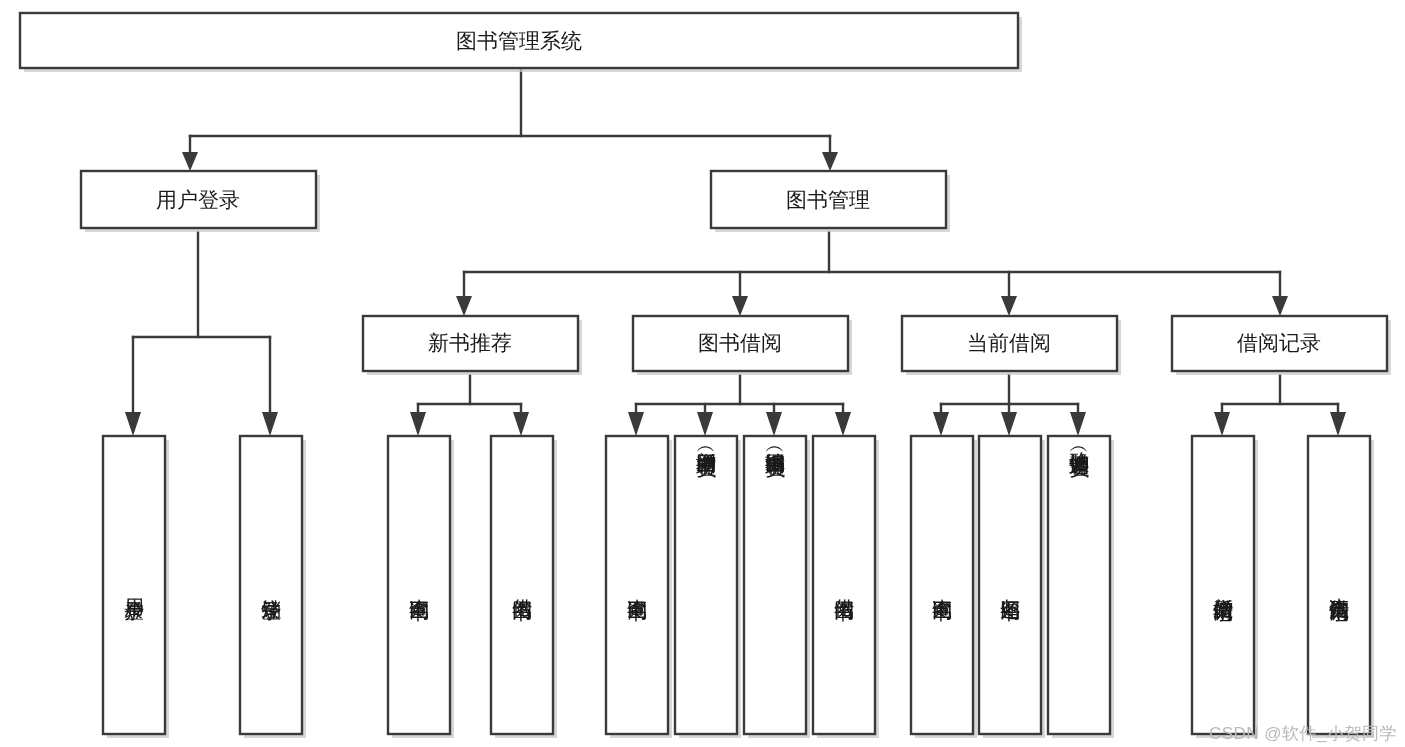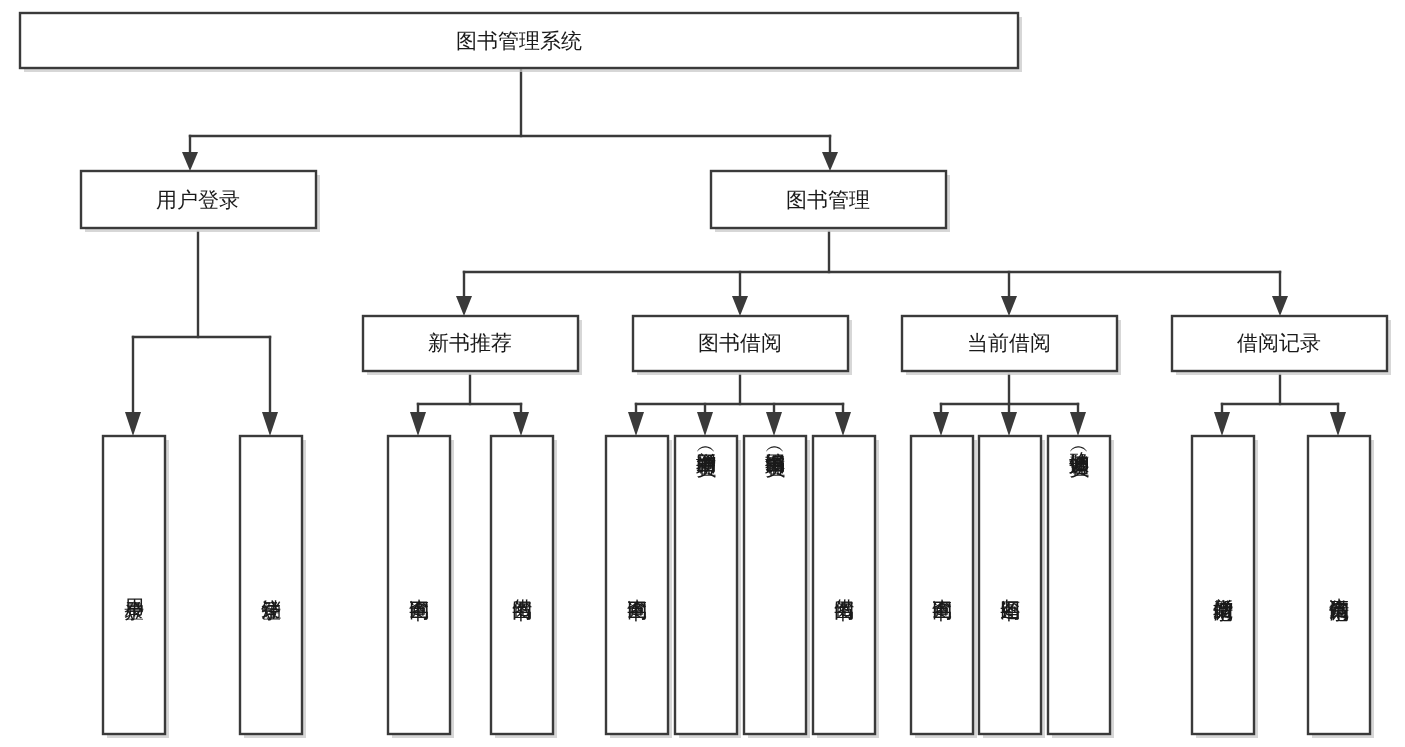--- a/index.html
+++ b/index.html
@@ -306,13 +306,14 @@
     <span class="leaf-label-v">确认归还（管理员）</span>
   </div>
 
   <div class="leaf-label-wrap" style="left:1192px; top:436px; width:62px; height:298px;">
     <span class="leaf-label-v">新增借阅记录</span>
   </div>
   <div class="leaf-label-wrap" style="left:1308px; top:436px; width:62px; height:298px;">
     <span class="leaf-label-v">查询借阅记录</span>
   </div>
 
+  <div class="watermark">CSDN @软件_小贺同学</div>
 </div>
 
 </body></html>

